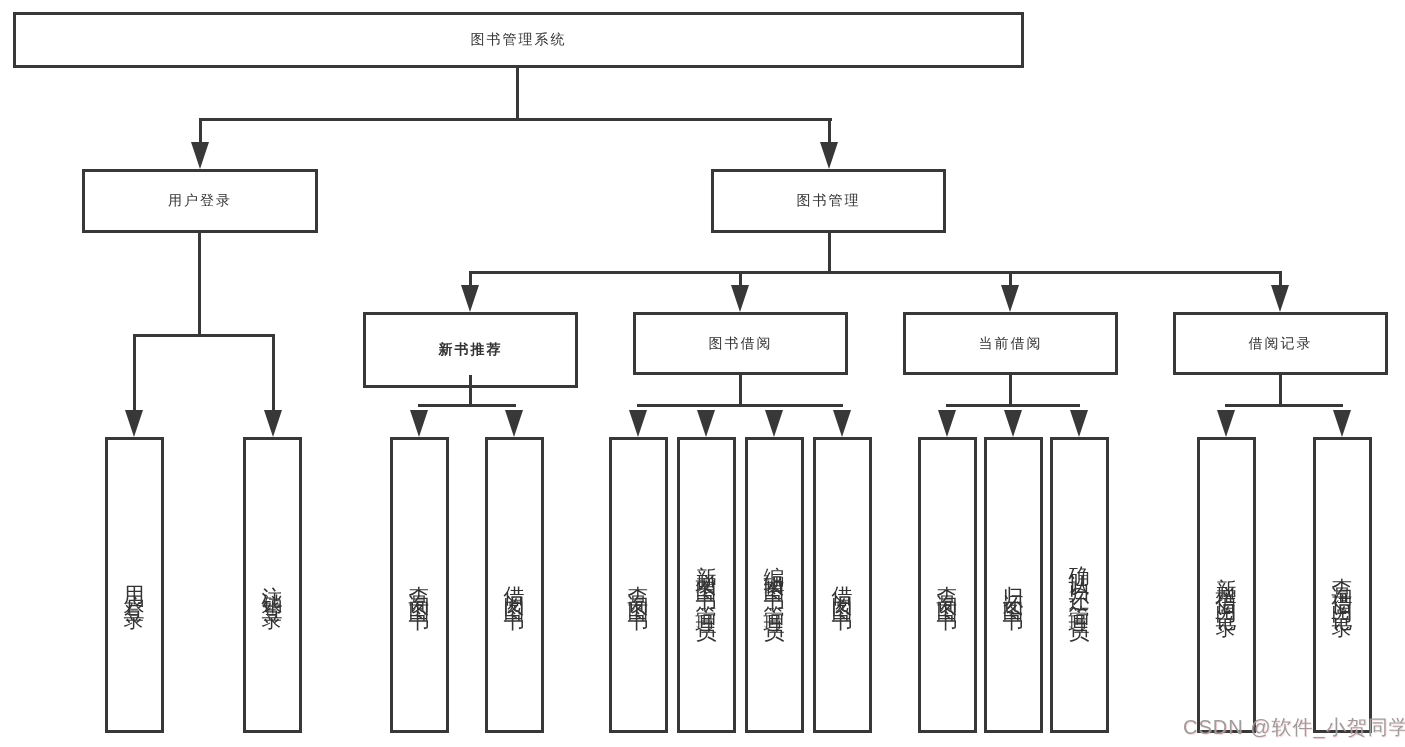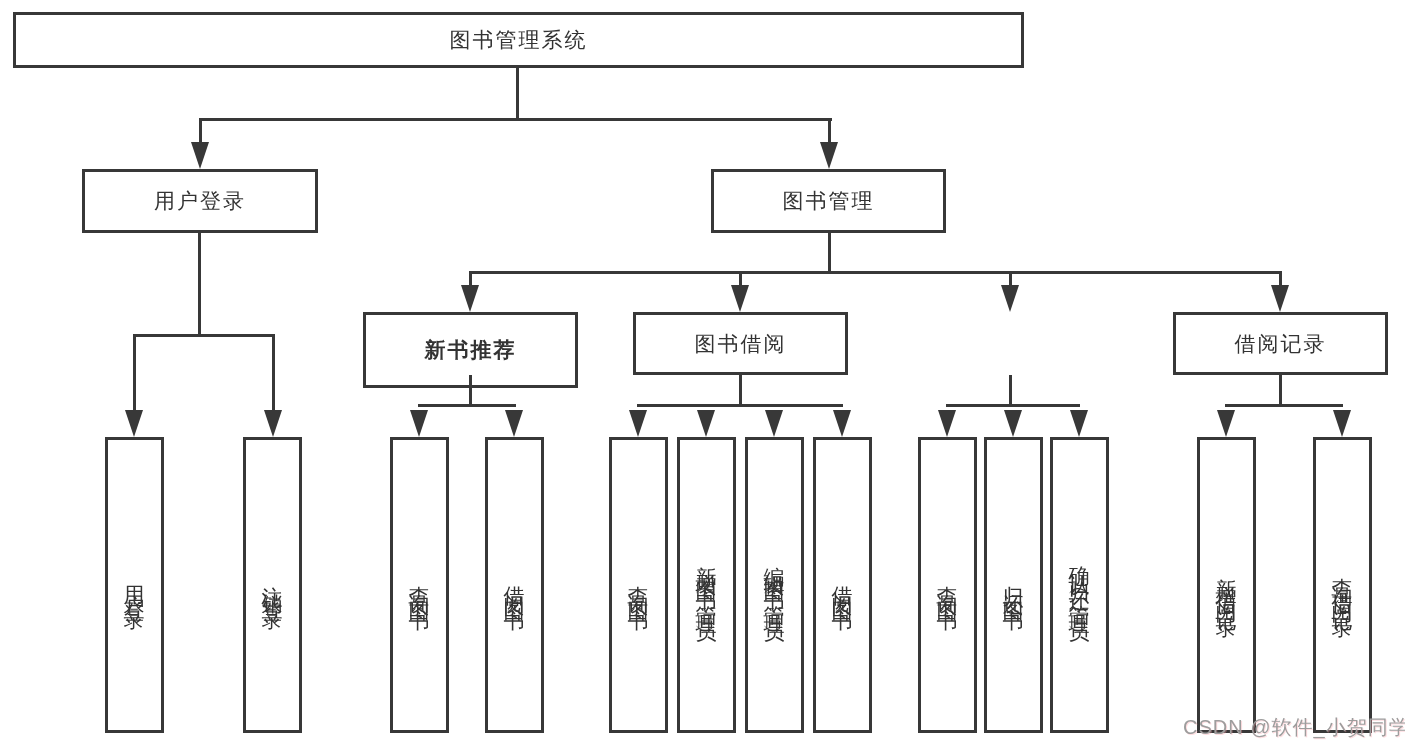--- a/index.html
+++ b/index.html
@@ -3,21 +3,21 @@
 <meta charset="utf-8">
 <style>
   html,body{margin:0;padding:0;background:#ffffff;}
   #canvas{
     position:relative;width:1405px;height:747px;background:#ffffff;overflow:hidden;
     font-family:"Liberation Sans","DejaVu Sans",sans-serif;color:#333333;
   }
   .node{
     position:absolute;box-sizing:border-box;border:3px solid #383838;background:#ffffff;
     display:flex;align-items:center;justify-content:center;
-    font-size:21px;letter-spacing:2px;color:#333333;
+    font-size:14px;letter-spacing:2px;color:#333333;
   }
   .leaf{
     position:absolute;box-sizing:border-box;border:3px solid #383838;background:#ffffff;
     display:flex;align-items:center;justify-content:center;
     writing-mode:vertical-rl;text-orientation:mixed;
     font-size:21px;letter-spacing:8px;line-height:1;color:#333333;
   }
   .h{position:absolute;height:3px;background:#383838;}
   .v{position:absolute;width:3px;background:#383838;}
   .arr{position:absolute;width:0;height:0;
@@ -59,20 +59,21 @@
   <div class="arr" style="left:461px;top:285px;"></div>
   <div class="v" style="left:739px;top:271px;height:18px;"></div>
   <div class="arr" style="left:731px;top:285px;"></div>
   <div class="v" style="left:1009px;top:271px;height:18px;"></div>
   <div class="arr" style="left:1001px;top:285px;"></div>
   <div class="v" style="left:1279px;top:271px;height:18px;"></div>
   <div class="arr" style="left:1271px;top:285px;"></div>
 
   <div class="node" style="left:363px;top:312px;width:215px;height:76px;font-weight:bold;">新书推荐</div>
   <div class="node" style="left:633px;top:312px;width:215px;height:63px;">图书借阅</div>
+  <div class="node" style="left:903px;top:312px;width:215px;height:63px;">当前借阅</div>
   <div class="node" style="left:1173px;top:312px;width:215px;height:63px;">借阅记录</div>
 
   <div class="v" style="left:469px;top:375px;height:32px;"></div>
   <div class="h" style="left:418px;top:404px;width:98px;"></div>
   <div class="arr" style="left:410px;top:410px;"></div>
   <div class="arr" style="left:505px;top:410px;"></div>
 
   <div class="v" style="left:739px;top:375px;height:32px;"></div>
   <div class="h" style="left:637px;top:404px;width:206px;"></div>
   <div class="arr" style="left:629px;top:410px;"></div>

